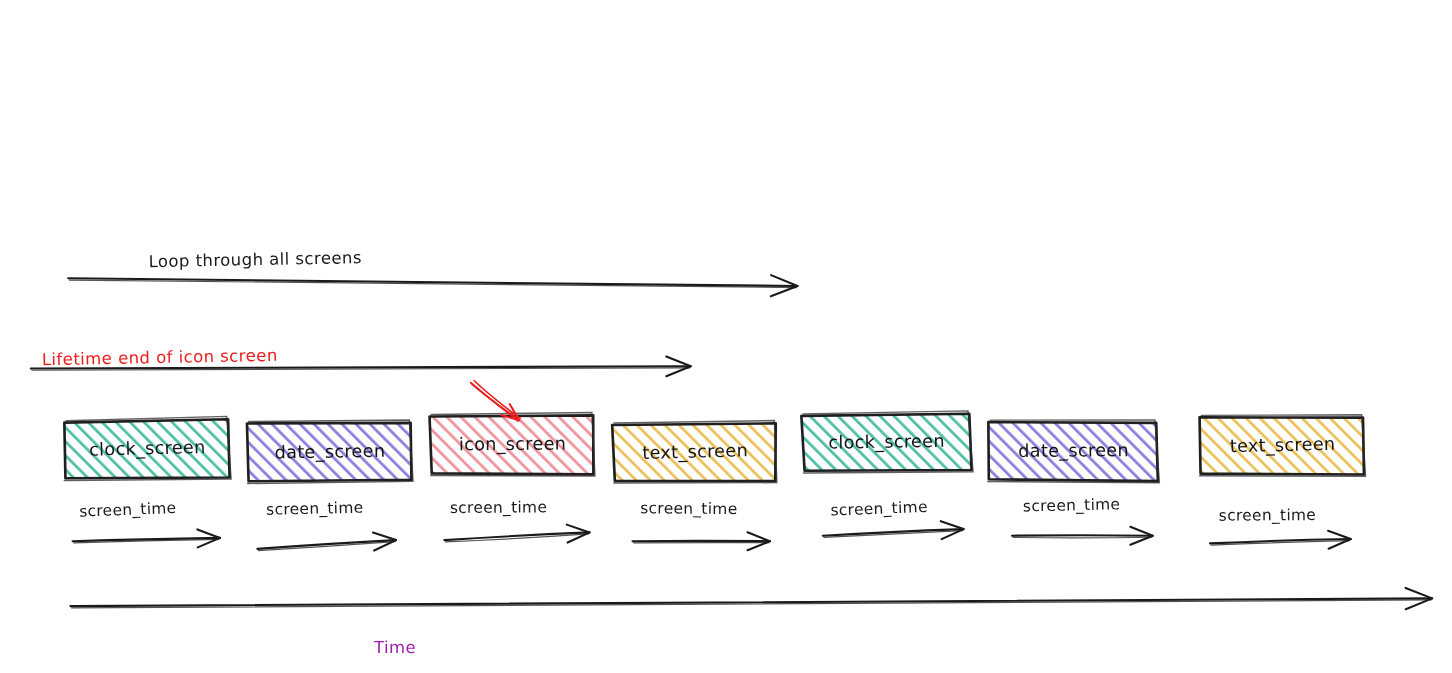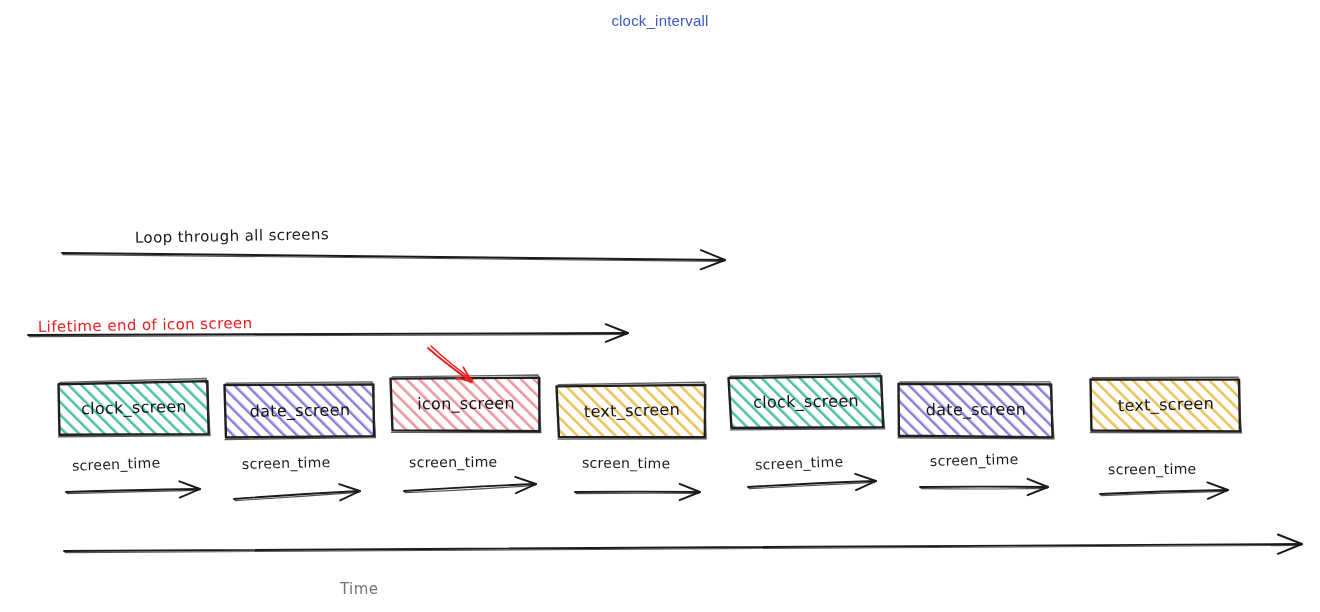--- a/index.html
+++ b/index.html
@@ -49,30 +49,29 @@
     font-family:"DejaVu Sans", sans-serif;
     font-size:14px;
     color:#1a1a1a;
     white-space:nowrap;
     letter-spacing:0.3px;
   }
   .axis-label{
     position:absolute;
     font-family:"DejaVu Sans", sans-serif;
     font-size:15px;
-    color:#737373;
+    color:#a21caf;
     letter-spacing:0.4px;
   }
 </style>
 </head>
 <body>
 
 <div class="stage">
 
-  <div class="title">clock_intervall</div>
 
   <svg class="layer" id="draw-layer" viewBox="0 0 1320 612" preserveAspectRatio="none" aria-hidden="true">
     <defs>
       <pattern id="hatch-green" width="9" height="9" patternTransform="rotate(-45)" patternUnits="userSpaceOnUse">
         <rect width="9" height="9" fill="#ffffff"></rect>
         <line x1="0" y1="0" x2="0" y2="9" stroke="#4dbfa4" stroke-width="5"></line>
       </pattern>
       <pattern id="hatch-purple" width="9" height="9" patternTransform="rotate(-45)" patternUnits="userSpaceOnUse">
         <rect width="9" height="9" fill="#ffffff"></rect>
         <line x1="0" y1="0" x2="0" y2="9" stroke="#8a7fdd" stroke-width="5"></line>

